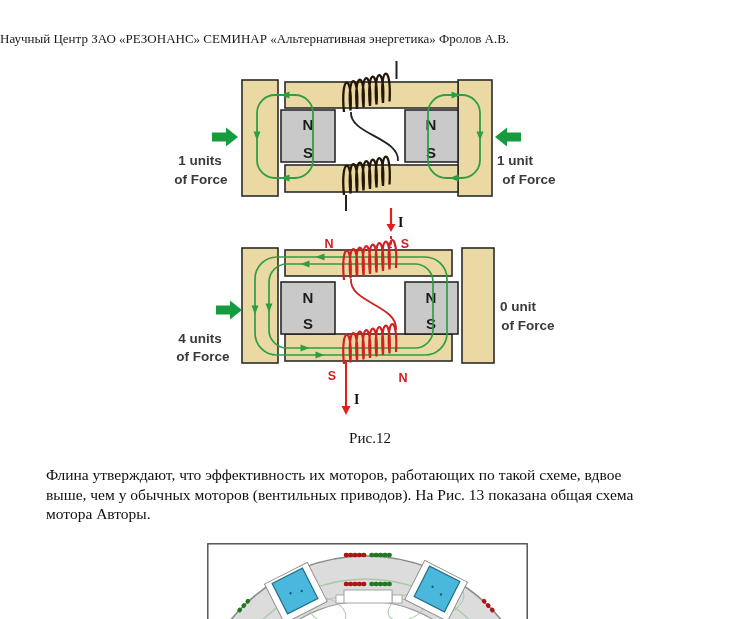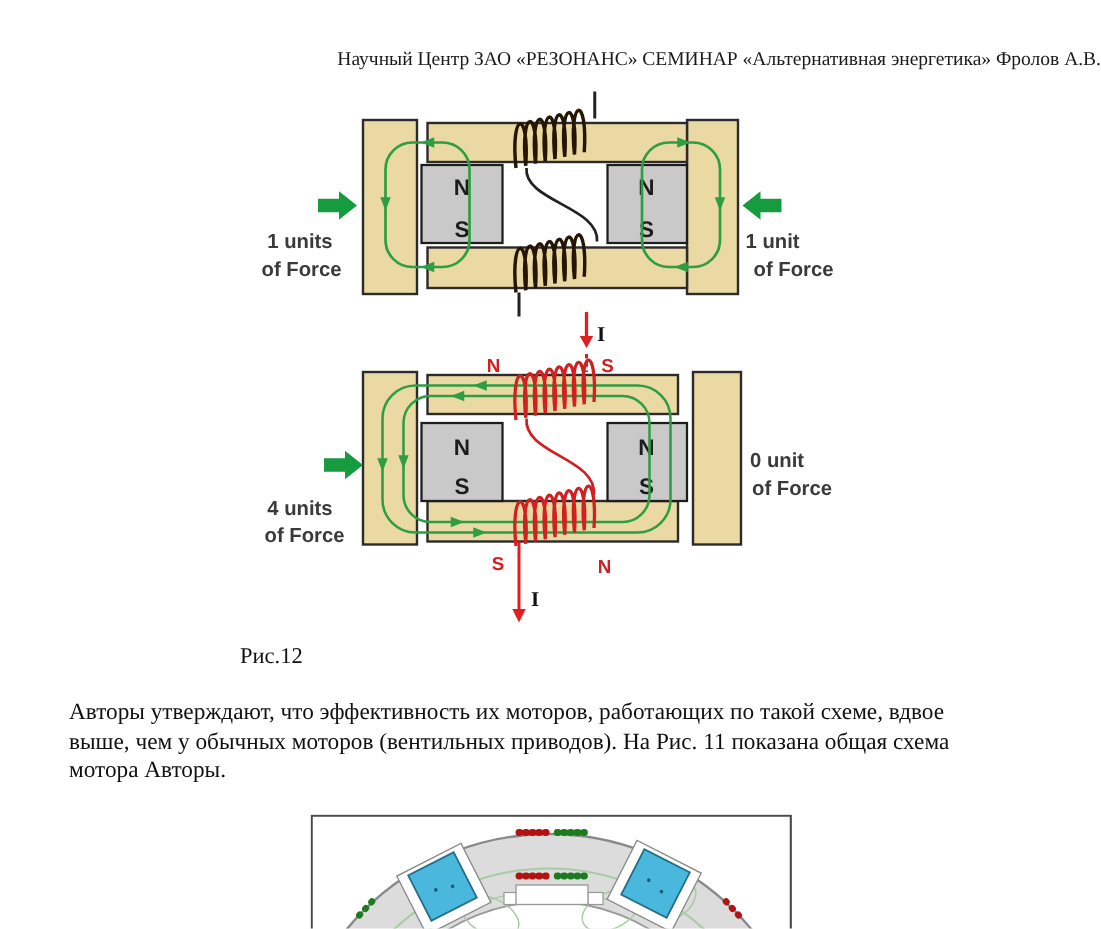--- a/index.html
+++ b/index.html
@@ -1,20 +1,20 @@
 <!DOCTYPE html>
 <html><head>
 <meta charset="utf-8">
 <style>
   html,body{margin:0;padding:0;}
   body{width:734px;height:619px;background:#ffffff;position:relative;overflow:hidden;
        font-family:"Liberation Serif",serif;color:#111;}
-  .hdr{position:absolute;top:31px;left:0;width:734px;text-align:right;
+  .hdr{position:absolute;top:31px;left:0;width:734px;text-align:left;
        font-size:13px;color:#1a1a1a;}
-  .cap{position:absolute;top:430px;left:160px;width:420px;
+  .cap{position:absolute;top:430px;left:160px;width:420px;text-align:center;
        font-size:15px;color:#111;}
   .para{position:absolute;top:465px;left:46px;width:652px;font-size:15.5px;
         line-height:19.6px;color:#101010;}
   svg text{font-family:"Liberation Sans",sans-serif;}
   .figwrap{position:absolute;}
   text.lbl{font-size:13.5px;font-weight:700;fill:#3a3a3a;}
   text.mag{font-size:15px;font-weight:700;fill:#1c1c1c;}
   text.pole{font-size:12.5px;font-weight:700;fill:#d22020;}
   text.cur{font-family:"Liberation Serif",serif;font-size:14px;font-weight:700;fill:#111;}
 </style>
@@ -127,22 +127,22 @@
   <g>
     <line x1="186" y1="303" x2="186" y2="348" stroke="#E02020" stroke-width="2"></line>
     <path d="M181.5,348 L190.5,348 L186,357 Z" fill="#E02020"></path>
     <text class="cur" x="194" y="346">I</text>
   </g>
 </svg>
 
 <div class="cap">Рис.12</div>
 
 <div class="para">
-  <div>Авторы утверждают, что эффективность их моторов, работающих по такой схеме, вдвое</div>
-  <div>выше, чем у обычных моторов (вентильных приводов). На Рис. 11 показана общая схема</div>
+  <div>Флина утверждают, что эффективность их моторов, работающих по такой схеме, вдвое</div>
+  <div>выше, чем у обычных моторов (вентильных приводов). На Рис. 13 показана общая схема</div>
   <div>мотора Авторы.</div>
 </div>
 
 <svg class="figwrap" style="left:207px;top:543px;" width="321" height="76" viewBox="0 0 321 76">
   <rect x="0.8" y="0.8" width="319.4" height="80" fill="#ffffff" stroke="#4a4a4a" stroke-width="1.4"></rect>
 
   <circle cx="159" cy="188" r="175" fill="#DCDCDC" stroke="#8a8a8a" stroke-width="1.6"></circle>
   <circle cx="159" cy="188" r="130" fill="#ffffff" stroke="#9a9a9a" stroke-width="1.2"></circle>
 
   <g fill="none" stroke="#A8CBA4">

